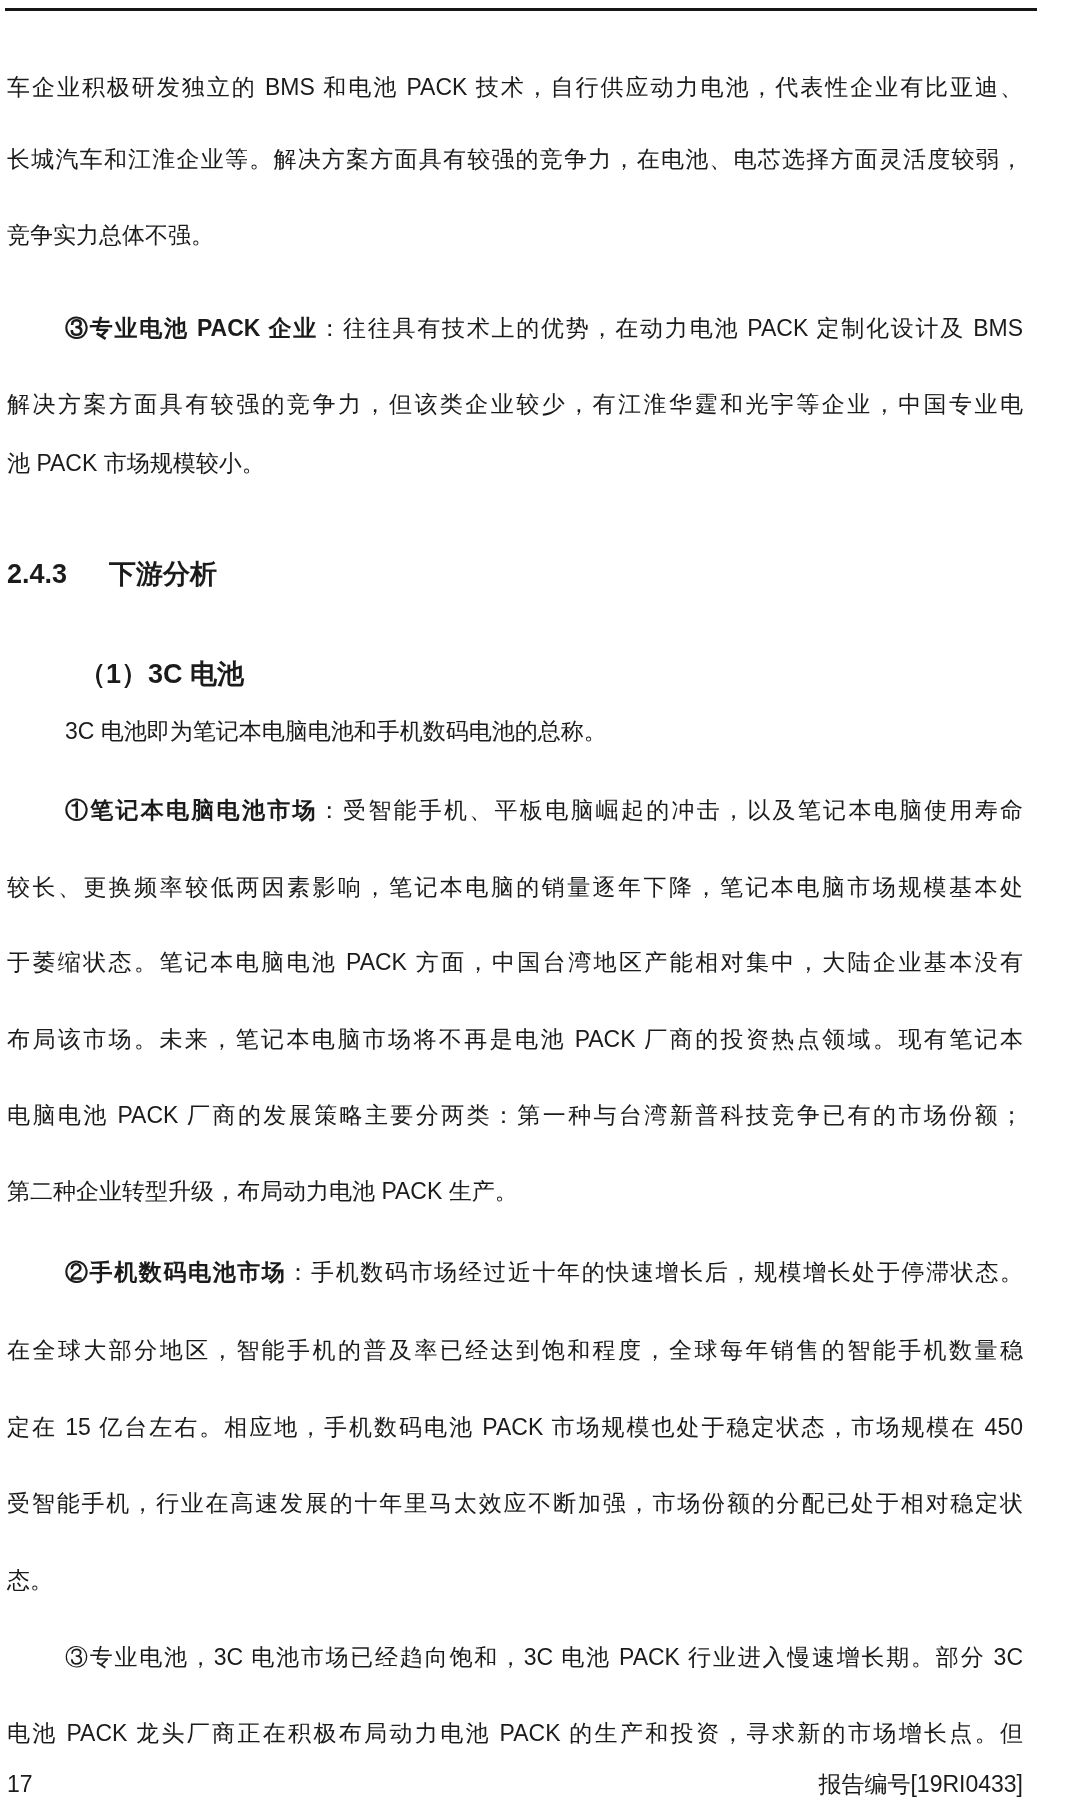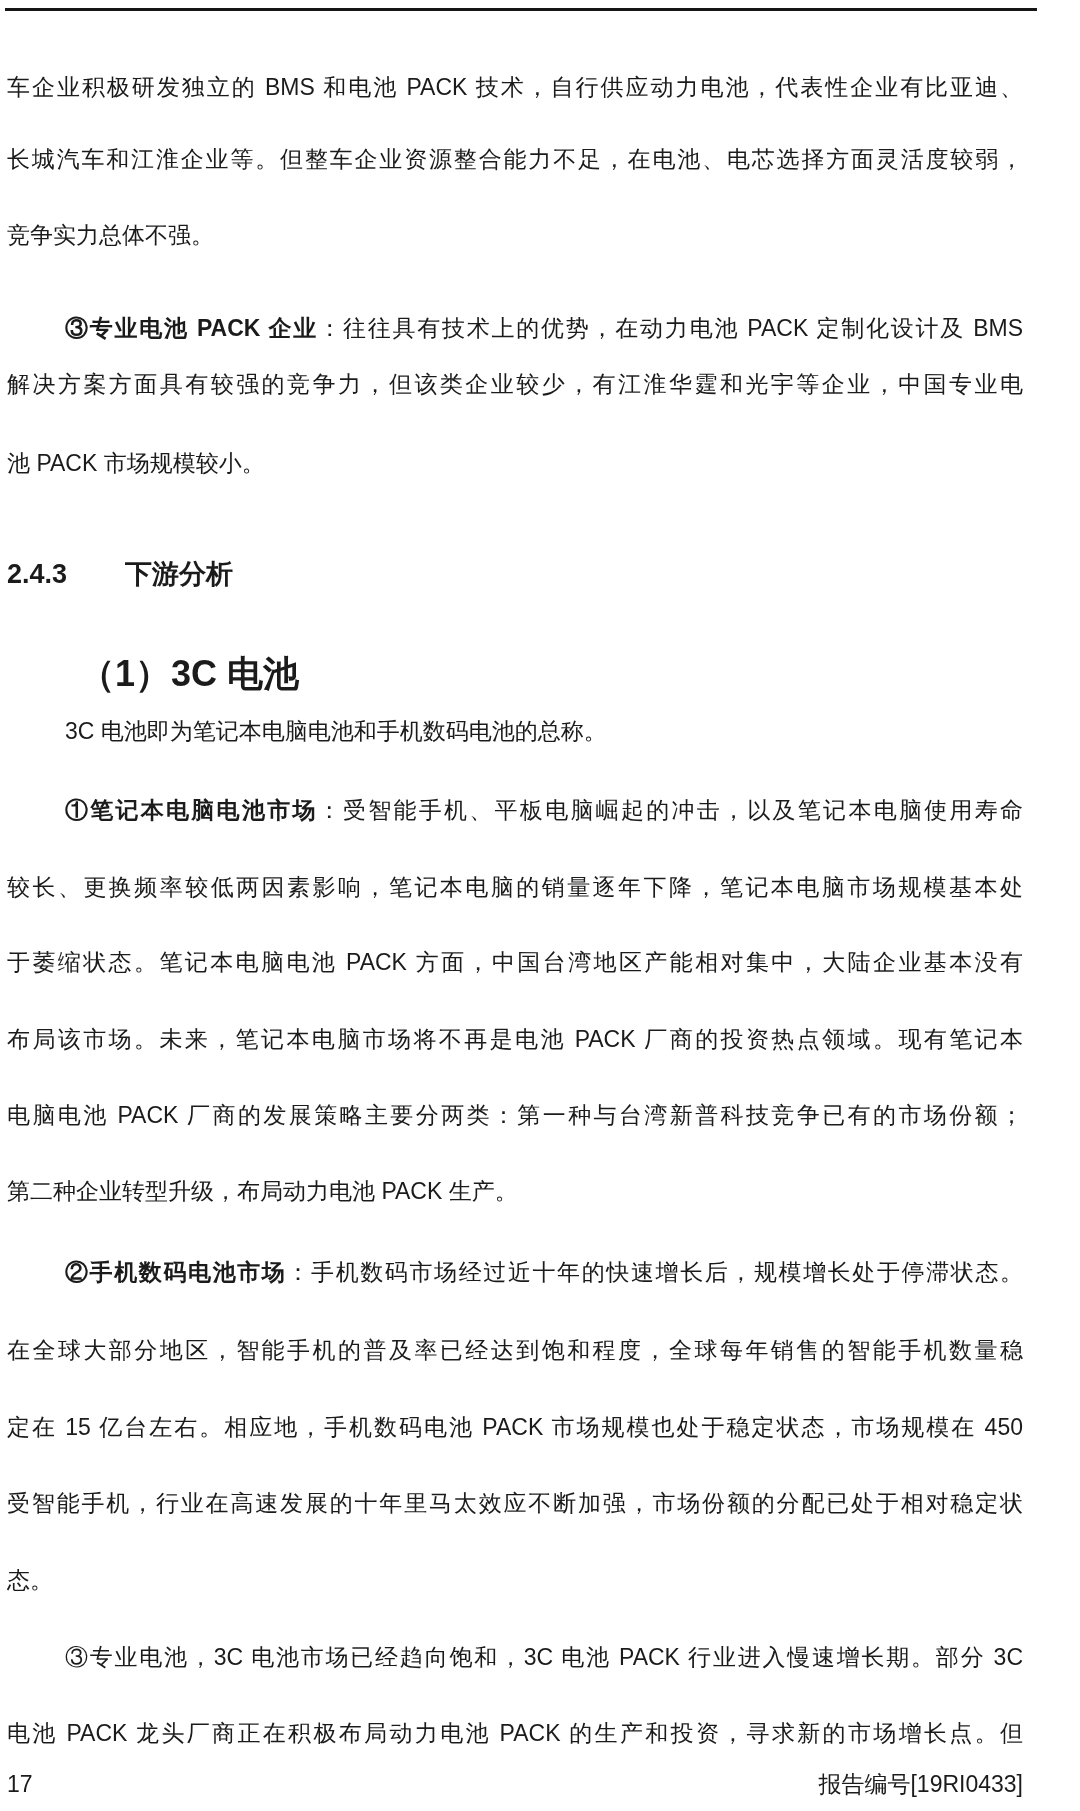--- a/index.html
+++ b/index.html
@@ -9,38 +9,38 @@
   }
   .header-rule{position:absolute;top:8px;left:5px;right:43px;height:3px;background:#161616;}
   .line{
     position:absolute;left:7px;right:57px;height:40px;line-height:40px;
     font-size:23px;letter-spacing:0;white-space:nowrap;
   }
   .full{white-space:normal;text-align:justify;text-align-last:justify;}
   .indent{padding-left:58px;}
   .line b{font-weight:bold;}
   .heading{font-weight:bold;font-size:27px;}
-  .sec-num{display:inline-block;margin-right:58px;}
-  .subheading{padding-left:72px;font-weight:bold;font-size:36px;}
+  .sec-num{display:inline-block;margin-right:42px;}
+  .subheading{padding-left:72px;font-weight:bold;font-size:27px;}
   .footer{
     position:absolute;top:1767px;left:7px;right:57px;height:34px;line-height:34px;
     font-size:23px;display:flex;justify-content:space-between;align-items:flex-start;gap:40px;
   }
 </style>
 </head>
 <body>
 
 <div class="header-rule"></div>
 
 <div class="line full" style="top:67px">车企业积极研发独立的 BMS 和电池 PACK 技术，自行供应动力电池，代表性企业有比亚迪、</div>
-<div class="line full" style="top:139px">长城汽车和江淮企业等。但整车企业资源整合能力不足，在电池、电芯选择方面灵活度较弱，</div>
+<div class="line full" style="top:139px">长城汽车和江淮企业等。解决方案方面具有较强的竞争力，在电池、电芯选择方面灵活度较弱，</div>
 <div class="line" style="top:215px">竞争实力总体不强。</div>
 
 <div class="line full indent" style="top:308px"><b>③专业电池 PACK 企业</b><span>：往往具有技术上的优势，在动力电池 PACK 定制化设计及 BMS</span></div>
-<div class="line full" style="top:364px">解决方案方面具有较强的竞争力，但该类企业较少，有江淮华霆和光宇等企业，中国专业电</div>
+<div class="line full" style="top:384px">解决方案方面具有较强的竞争力，但该类企业较少，有江淮华霆和光宇等企业，中国专业电</div>
 <div class="line" style="top:443px">池 PACK 市场规模较小。</div>
 
 <div class="line heading" style="top:554px">
   <span class="sec-num">2.4.3</span><span>下游分析</span>
 </div>
 
 <div class="line subheading" style="top:654px">（1）3C 电池</div>
 
 <div class="line indent" style="top:711px">3C 电池即为笔记本电脑电池和手机数码电池的总称。</div>
 

